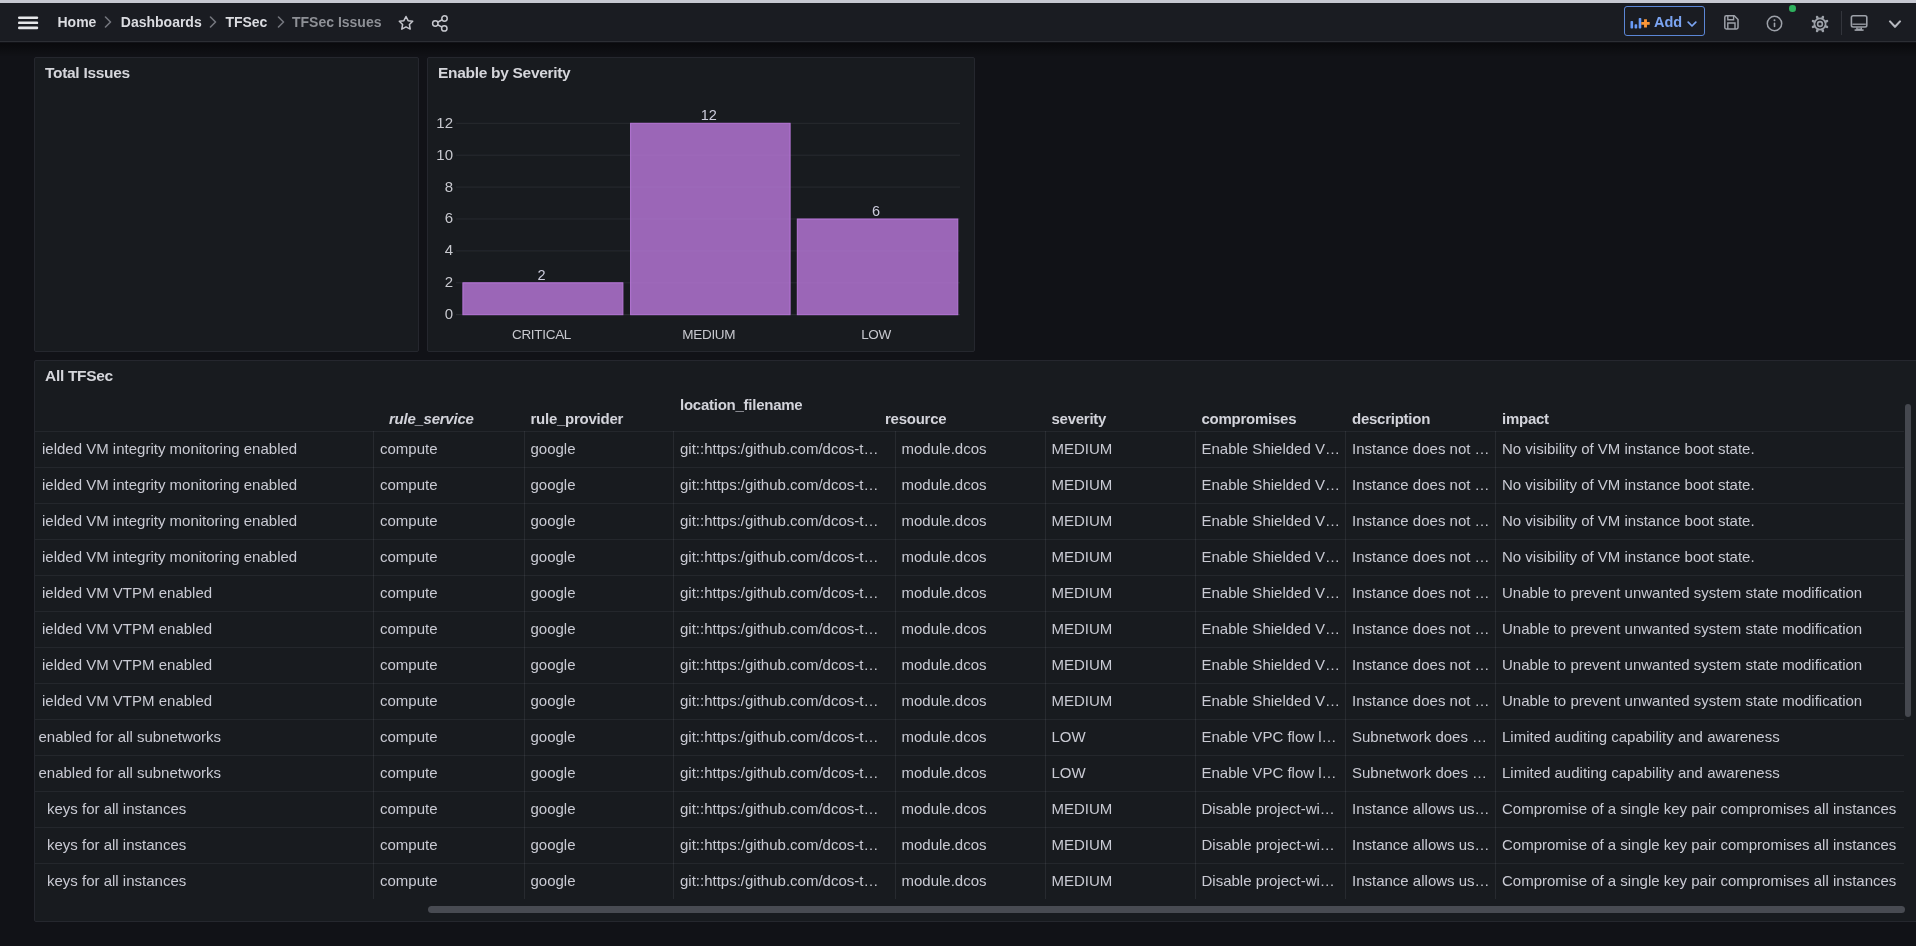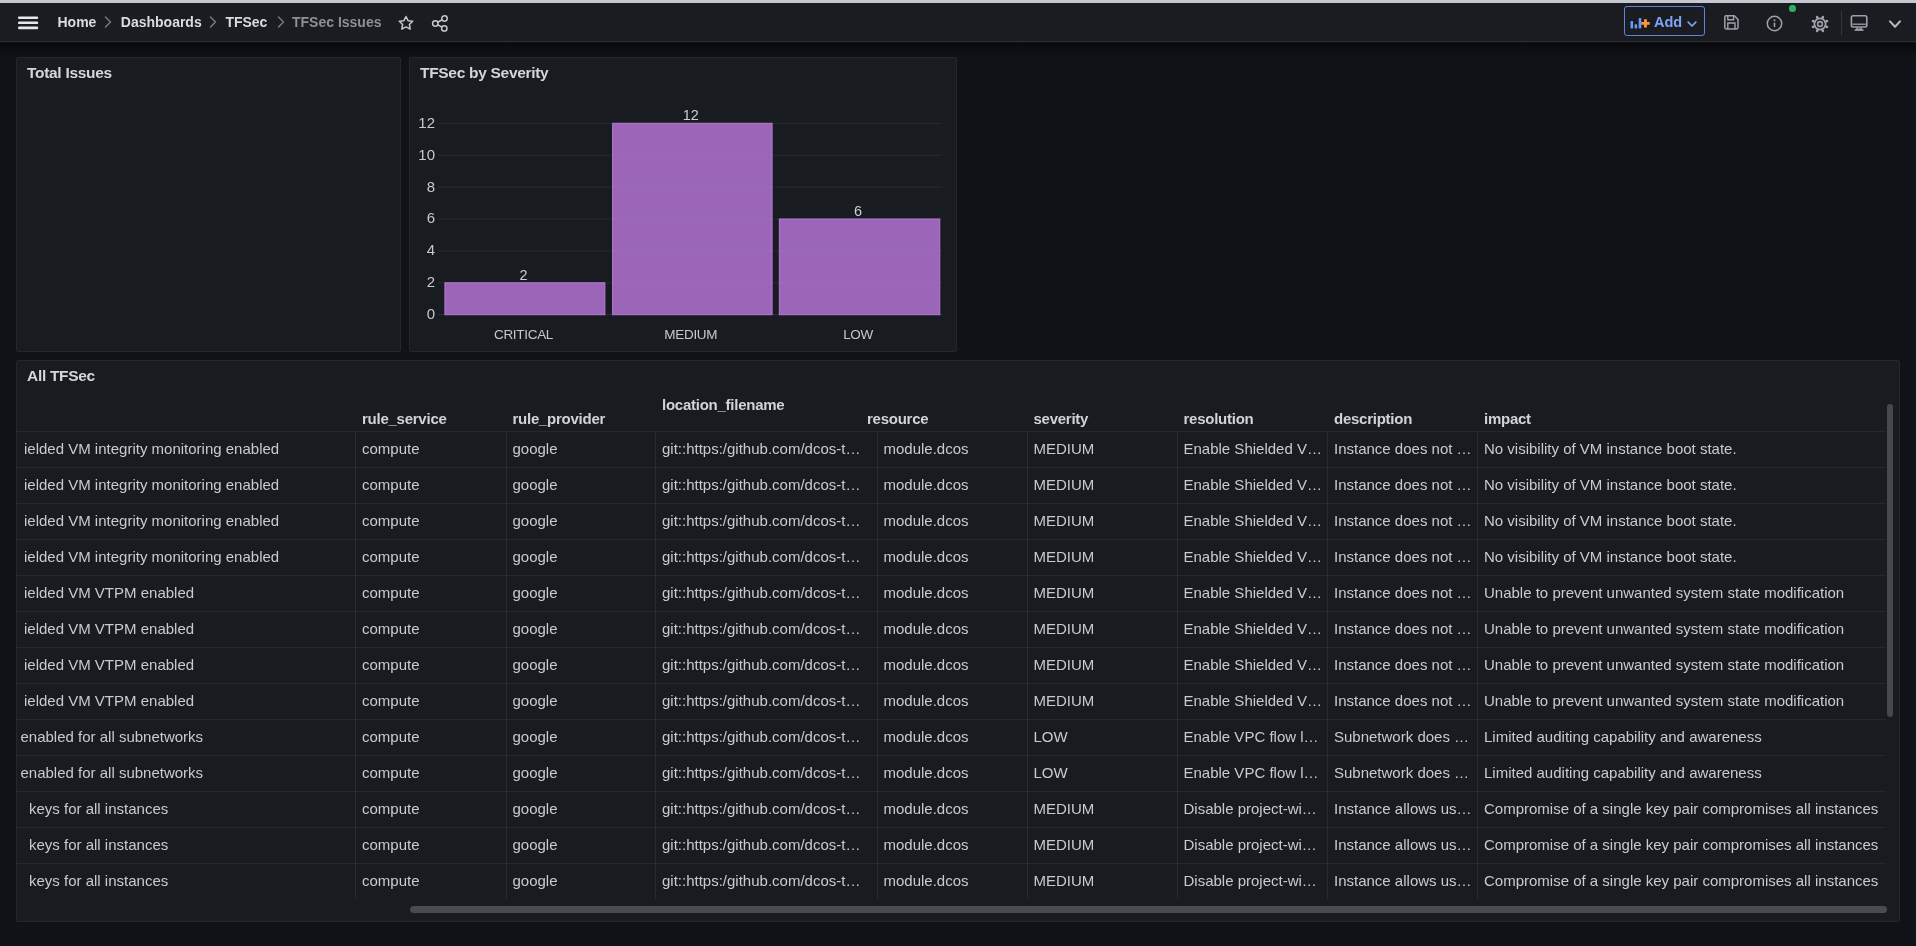--- a/index.html
+++ b/index.html
@@ -3,21 +3,21 @@
 <meta charset="utf-8">
 <style>
   * { margin:0; padding:0; box-sizing:border-box; }
   html,body { width:1916px; height:946px; overflow:hidden; }
   body { font-family:"Liberation Sans", sans-serif; background:#111217; position:relative; }
   .topline { position:absolute; left:0; top:0; width:1916px; height:3px; background:#c6c8d1; z-index:50; }
   .nav { position:absolute; left:0; top:2px; width:1916px; height:40px; background:#1a1c22; border-bottom:1px solid rgba(204,204,220,0.10); z-index:40; }
   .navshadow { position:absolute; left:0; top:43px; width:1916px; height:14px; background:linear-gradient(to bottom, rgba(0,0,0,0.45), rgba(0,0,0,0)); z-index:5; }
   .crumb { position:absolute; top:0; height:40px; line-height:41px; font-size:14px; font-weight:700; color:#dbdce1; white-space:nowrap; }
   .crumb.last { color:#8e9096; font-weight:700; }
-  .panel { position:absolute; background:#181b1f; border:1px solid #25272e; border-radius:2px; }
+  .panel { position:absolute; background:#181b1f; border:1px solid #25272e; border-radius:2px;margin-left:18px; }
   .ptitle { position:absolute; left:10px; top:6px; font-size:15.5px; font-weight:700; color:#d5d6db; letter-spacing:-0.3px; }
   
   .th { position:absolute; font-size:15px; letter-spacing:-0.25px; font-weight:700; color:#d2d3da; white-space:nowrap; }
   .td { position:absolute; font-size:15px; color:#c9cad3; white-space:nowrap; height:36px; line-height:36px; overflow:hidden; }
   .vline { position:absolute; width:1px; background:rgba(204,204,220,0.085); }
   .hline { position:absolute; height:1px; background:rgba(204,204,220,0.07); }
 </style>
 </head>
 <body>
 <div class="topline"></div>
@@ -95,21 +95,21 @@
       <path d="M2 1.4 L7 6.8 L12 1.4" stroke="#b6b8bf" stroke-width="2.1" fill="none" stroke-linecap="round" stroke-linejoin="round"></path>
     </svg>
   </div>
 <div class="navshadow"></div>
 
 <div class="panel" style="left:16px; top:57px; width:385px; height:295px;">
   <div class="ptitle">Total Issues</div>
 </div>
 
 <div class="panel" style="left:409px; top:57px; width:548px; height:295px;">
-  <div class="ptitle">TFSec by Severity</div>
+  <div class="ptitle">Enable by Severity</div>
   <svg width="546" height="293" style="position:absolute;left:0;top:0;" id="chart">
       <line x1="28" x2="532" y1="256.7" y2="256.7" stroke="rgba(204,204,220,0.13)" stroke-width="1"></line>
       <text x="25" y="261.2" text-anchor="end" fill="#c7c8ce" font-size="15">0</text>
       <line x1="28" x2="532" y1="224.798" y2="224.798" stroke="rgba(204,204,220,0.09)" stroke-width="1"></line>
       <text x="25" y="229.298" text-anchor="end" fill="#c7c8ce" font-size="15">2</text>
       <line x1="28" x2="532" y1="192.896" y2="192.896" stroke="rgba(204,204,220,0.09)" stroke-width="1"></line>
       <text x="25" y="197.396" text-anchor="end" fill="#c7c8ce" font-size="15">4</text>
       <line x1="28" x2="532" y1="160.99399999999997" y2="160.99399999999997" stroke="rgba(204,204,220,0.09)" stroke-width="1"></line>
       <text x="25" y="165.49399999999997" text-anchor="end" fill="#c7c8ce" font-size="15">6</text>
       <line x1="28" x2="532" y1="129.09199999999998" y2="129.09199999999998" stroke="rgba(204,204,220,0.09)" stroke-width="1"></line>
@@ -125,26 +125,26 @@
       <text x="280.8" y="62.28799999999998" text-anchor="middle" fill="#ccccdc" font-size="14.5">12</text>
       <text x="280.8" y="281.2" text-anchor="middle" fill="#c7c8ce" font-size="13.5" letter-spacing="-0.3">MEDIUM</text>
       <rect x="369.3" y="160.99399999999997" width="160.5" height="95.70600000000002" fill="#B877D9" fill-opacity="0.82" stroke="#B877D9" stroke-width="1"></rect>
       <text x="448.1" y="157.99399999999997" text-anchor="middle" fill="#ccccdc" font-size="14.5">6</text>
       <text x="448.1" y="281.2" text-anchor="middle" fill="#c7c8ce" font-size="13.5" letter-spacing="-0.3">LOW</text>
     </svg>
 </div>
 
 <div class="panel" style="left:16px; top:360px; width:1884px; height:562px;" id="tablepanel">
   <div class="ptitle">All TFSec</div>
-<div class="th" style="left: 345px; top: 49px;">rule_service</div>
+<div class="th" style="left: 354px; top: 49px; font-style: italic;">rule_service</div>
     <div class="th" style="left: 495.5px; top: 49px;">rule_provider</div>
     <div class="th" style="left: 645px; top: 35px;">location_filename</div>
     <div class="th" style="left: 850px; top: 49px;">resource</div>
     <div class="th" style="left: 1016.5px; top: 49px;">severity</div>
-    <div class="th" style="left: 1166.5px; top: 49px;">resolution</div>
+    <div class="th" style="left: 1166.5px; top: 49px;">compromises</div>
     <div class="th" style="left: 1317px; top: 49px;">description</div>
     <div class="th" style="left: 1467px; top: 49px;">impact</div>
     <div class="hline" style="left: 0px; top: 70px; width: 1869px;"></div>
     <div class="td" style="left: 7px; top: 70px; width: 344px;">ielded VM integrity monitoring enabled</div>
     <div class="td" style="left: 345px; top: 70px; width: 141.5px;">compute</div>
     <div class="td" style="left: 495.5px; top: 70px; width: 140.5px;">google</div>
     <div class="td" style="left: 645px; top: 70px; width: 212.5px;">git::https:/github.com/dcos-t…</div>
     <div class="td" style="left: 866.5px; top: 70px; width: 141px;">module.dcos</div>
     <div class="td" style="left: 1016.5px; top: 70px; width: 141px;">MEDIUM</div>
     <div class="td" style="left: 1166.5px; top: 70px; width: 141.5px;">Enable Shielded V…</div>

